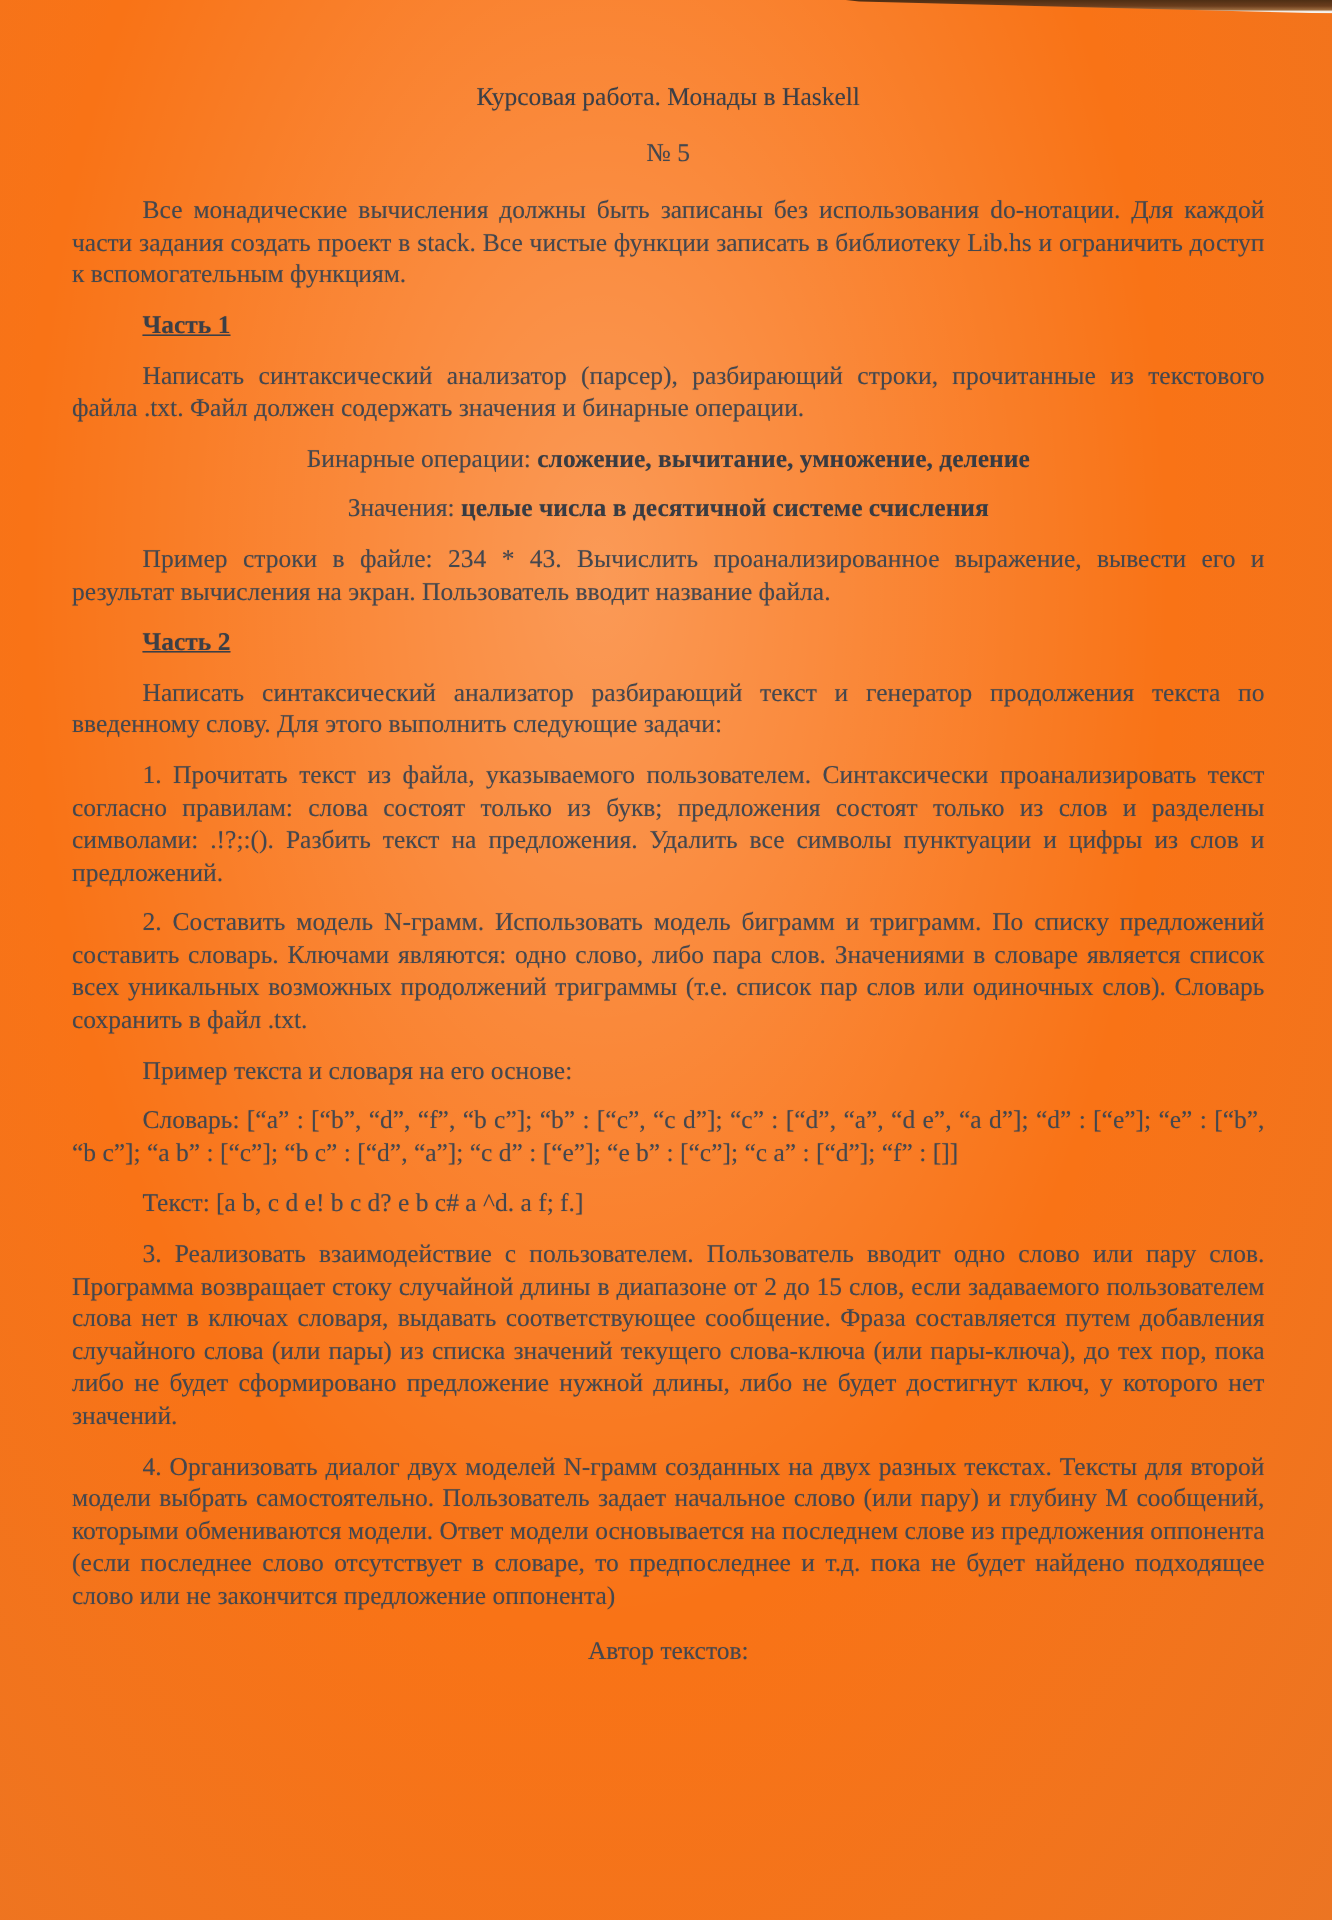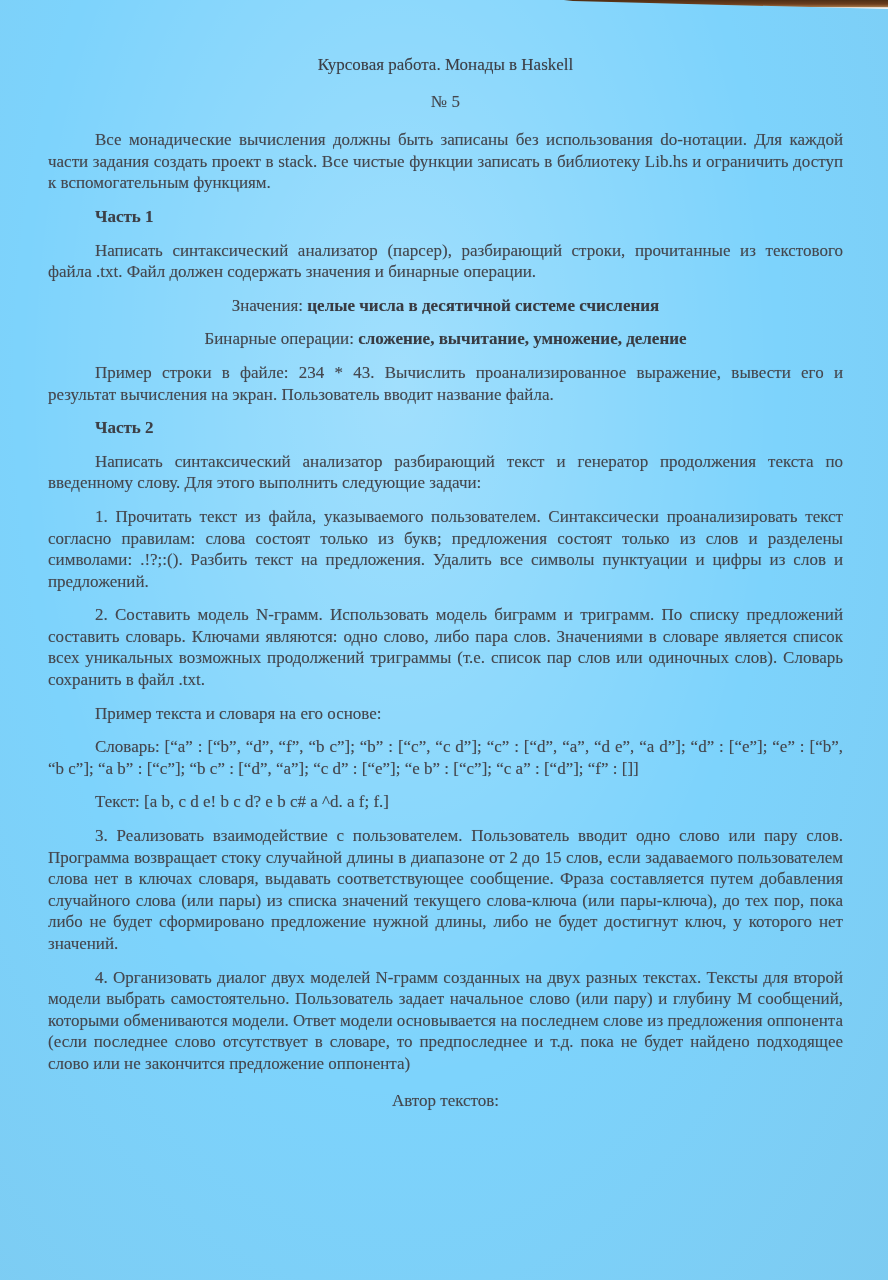--- a/index.html
+++ b/index.html
@@ -6,21 +6,21 @@
     margin: 0; padding: 0;
     width: 888px; height: 1280px;
     overflow: hidden;
     background: #dfe3e7;
   }
   .page {
     position: relative;
     width: 888px; height: 1280px;
     overflow: hidden;
     background: linear-gradient(165deg, #f1f2f4 0%, #ecieff 30%, #e9ecef 45%, #e3e7eb 72%, #dde1e5 100%);
-    background-color: #7dd3fc;
+    background-color: #f97316;
   }
   .page::after {
     content: "";
     position: absolute; inset: 0;
     background: radial-gradient(ellipse at 45% 30%, rgba(255,255,255,0.28) 0%, rgba(255,255,255,0.0) 55%, rgba(120,132,145,0.10) 100%);
     pointer-events: none;
   }
   .desk-edge {
     position: absolute; top: 0; left: 0;
     width: 100%; height: 9px;
@@ -38,40 +38,40 @@
     color: #44474e;
     text-shadow: 0 0 0.7px rgba(70,74,82,0.38);
     z-index: 2;
   }
   .doc p { margin: 0 0 12px 0; }
   .j   { text-align: justify; }
   .ind { text-indent: 47px; }
   .c   { text-align: center; }
   .title { margin-bottom: 15px !important; color: #3c3f46; }
   .num   { margin-bottom: 17px !important; }
-  .hd    { font-weight: bold; color: #3c3f46; }
+  .hd    { font-weight: bold; color: #3c3f46; text-decoration: underline; }
   .bld   { font-weight: bold; color: #383b42; }
   .footer-gap { margin-top: 15px !important; }
 </style>
 </head>
 <body>
 
 <div class="page">
   <div class="desk-edge"></div>
 
   <main class="doc">
     <p class="c title">Курсовая работа. Монады в Haskell</p>
     <p class="c num">№ 5</p>
 
     <p class="j ind">Все монадические вычисления должны быть записаны без использования do-нотации. Для каждой части задания создать проект в stack. Все чистые функции записать в библиотеку Lib.hs и ограничить доступ к вспомогательным функциям.</p>
 
     <p class="hd ind">Часть 1</p>
     <p class="j ind">Написать синтаксический анализатор (парсер), разбирающий строки, прочитанные из текстового файла .txt. Файл должен содержать значения и бинарные операции.</p>
+    <p class="c"><span>Бинарные операции: </span><span class="bld">сложение, вычитание, умножение, деление</span></p>
     <p class="c"><span>Значения: </span><span class="bld">целые числа в десятичной системе счисления</span></p>
-    <p class="c"><span>Бинарные операции: </span><span class="bld">сложение, вычитание, умножение, деление</span></p>
     <p class="j ind">Пример строки в файле: 234 * 43. Вычислить проанализированное выражение, вывести его и результат вычисления на экран. Пользователь вводит название файла.</p>
 
     <p class="hd ind">Часть 2</p>
     <p class="j ind">Написать синтаксический анализатор разбирающий текст и генератор продолжения текста по введенному слову. Для этого выполнить следующие задачи:</p>
     <p class="j ind">1. Прочитать текст из файла, указываемого пользователем. Синтаксически проанализировать текст согласно правилам: слова состоят только из букв; предложения состоят только из слов и разделены символами: .!?;:(). Разбить текст на предложения. Удалить все символы пунктуации и цифры из слов и предложений.</p>
     <p class="j ind">2. Составить модель N-грамм. Использовать модель биграмм и триграмм. По списку предложений составить словарь. Ключами являются: одно слово, либо пара слов. Значениями в словаре является список всех уникальных возможных продолжений триграммы (т.е. список пар слов или одиночных слов). Словарь сохранить в файл .txt.</p>
     <p class="j ind">Пример текста и словаря на его основе:</p>
     <p class="j ind">Словарь: [“a” : [“b”, “d”, “f”, “b c”]; “b” : [“c”, “c d”]; “c” : [“d”, “a”, “d e”, “a d”]; “d” : [“e”]; “e” : [“b”, “b c”]; “a b” : [“c”]; “b c” : [“d”, “a”]; “c d” : [“e”]; “e b” : [“c”]; “c a” : [“d”]; “f” : []]</p>
     <p class="j ind">Текст: [a b, c d e! b c d? e b c# a ^d. a f; f.]</p>
     <p class="j ind">3. Реализовать взаимодействие с пользователем. Пользователь вводит одно слово или пару слов. Программа возвращает стоку случайной длины в диапазоне от 2 до 15 слов, если задаваемого пользователем слова нет в ключах словаря, выдавать соответствующее сообщение. Фраза составляется путем добавления случайного слова (или пары) из списка значений текущего слова-ключа (или пары-ключа), до тех пор, пока либо не будет сформировано предложение нужной длины, либо не будет достигнут ключ, у которого нет значений.</p>

